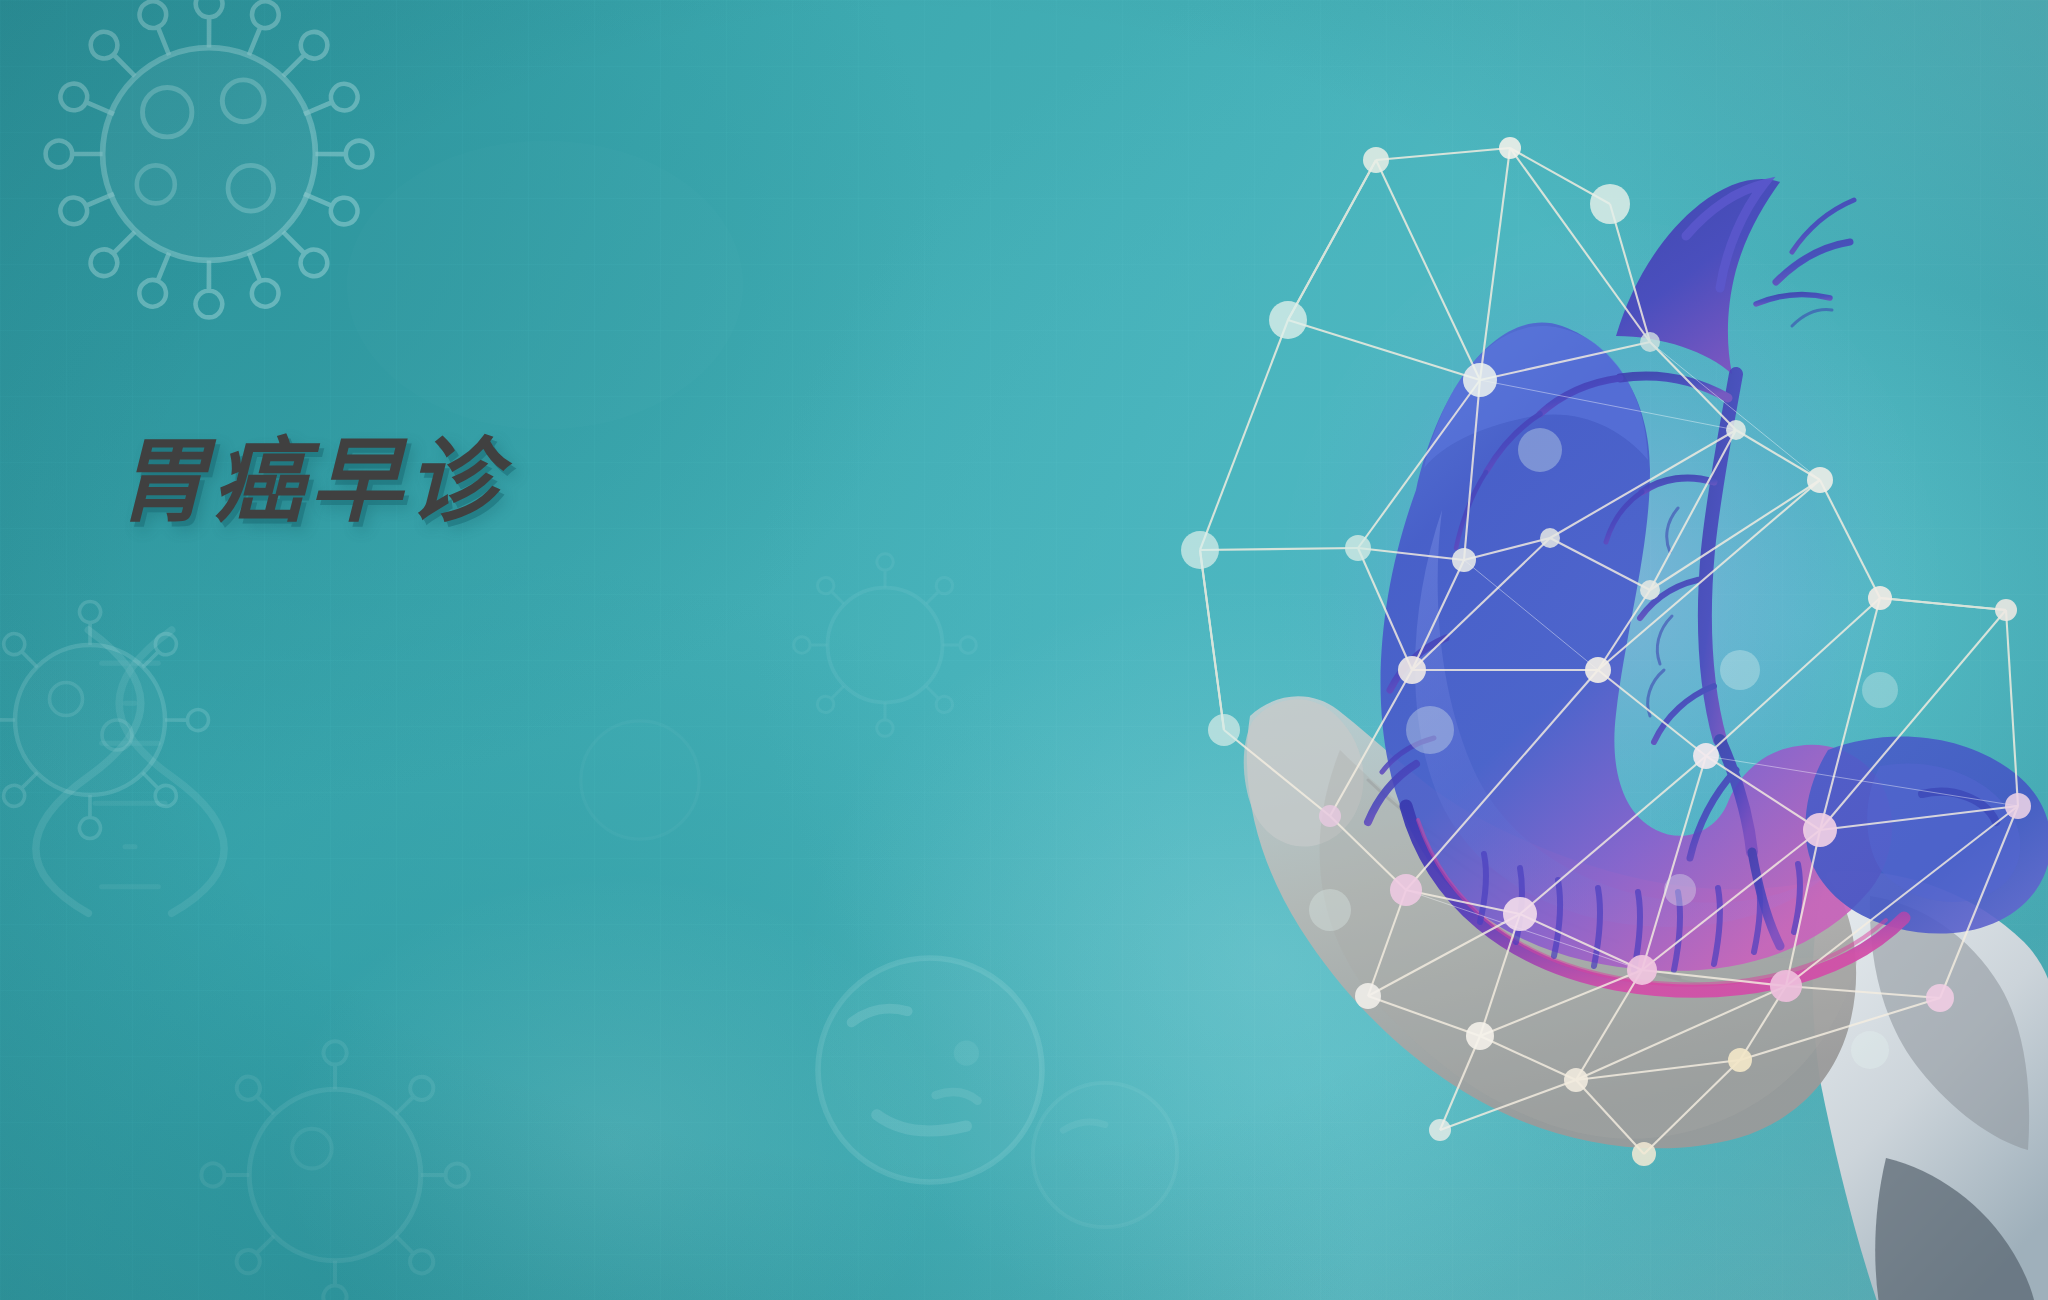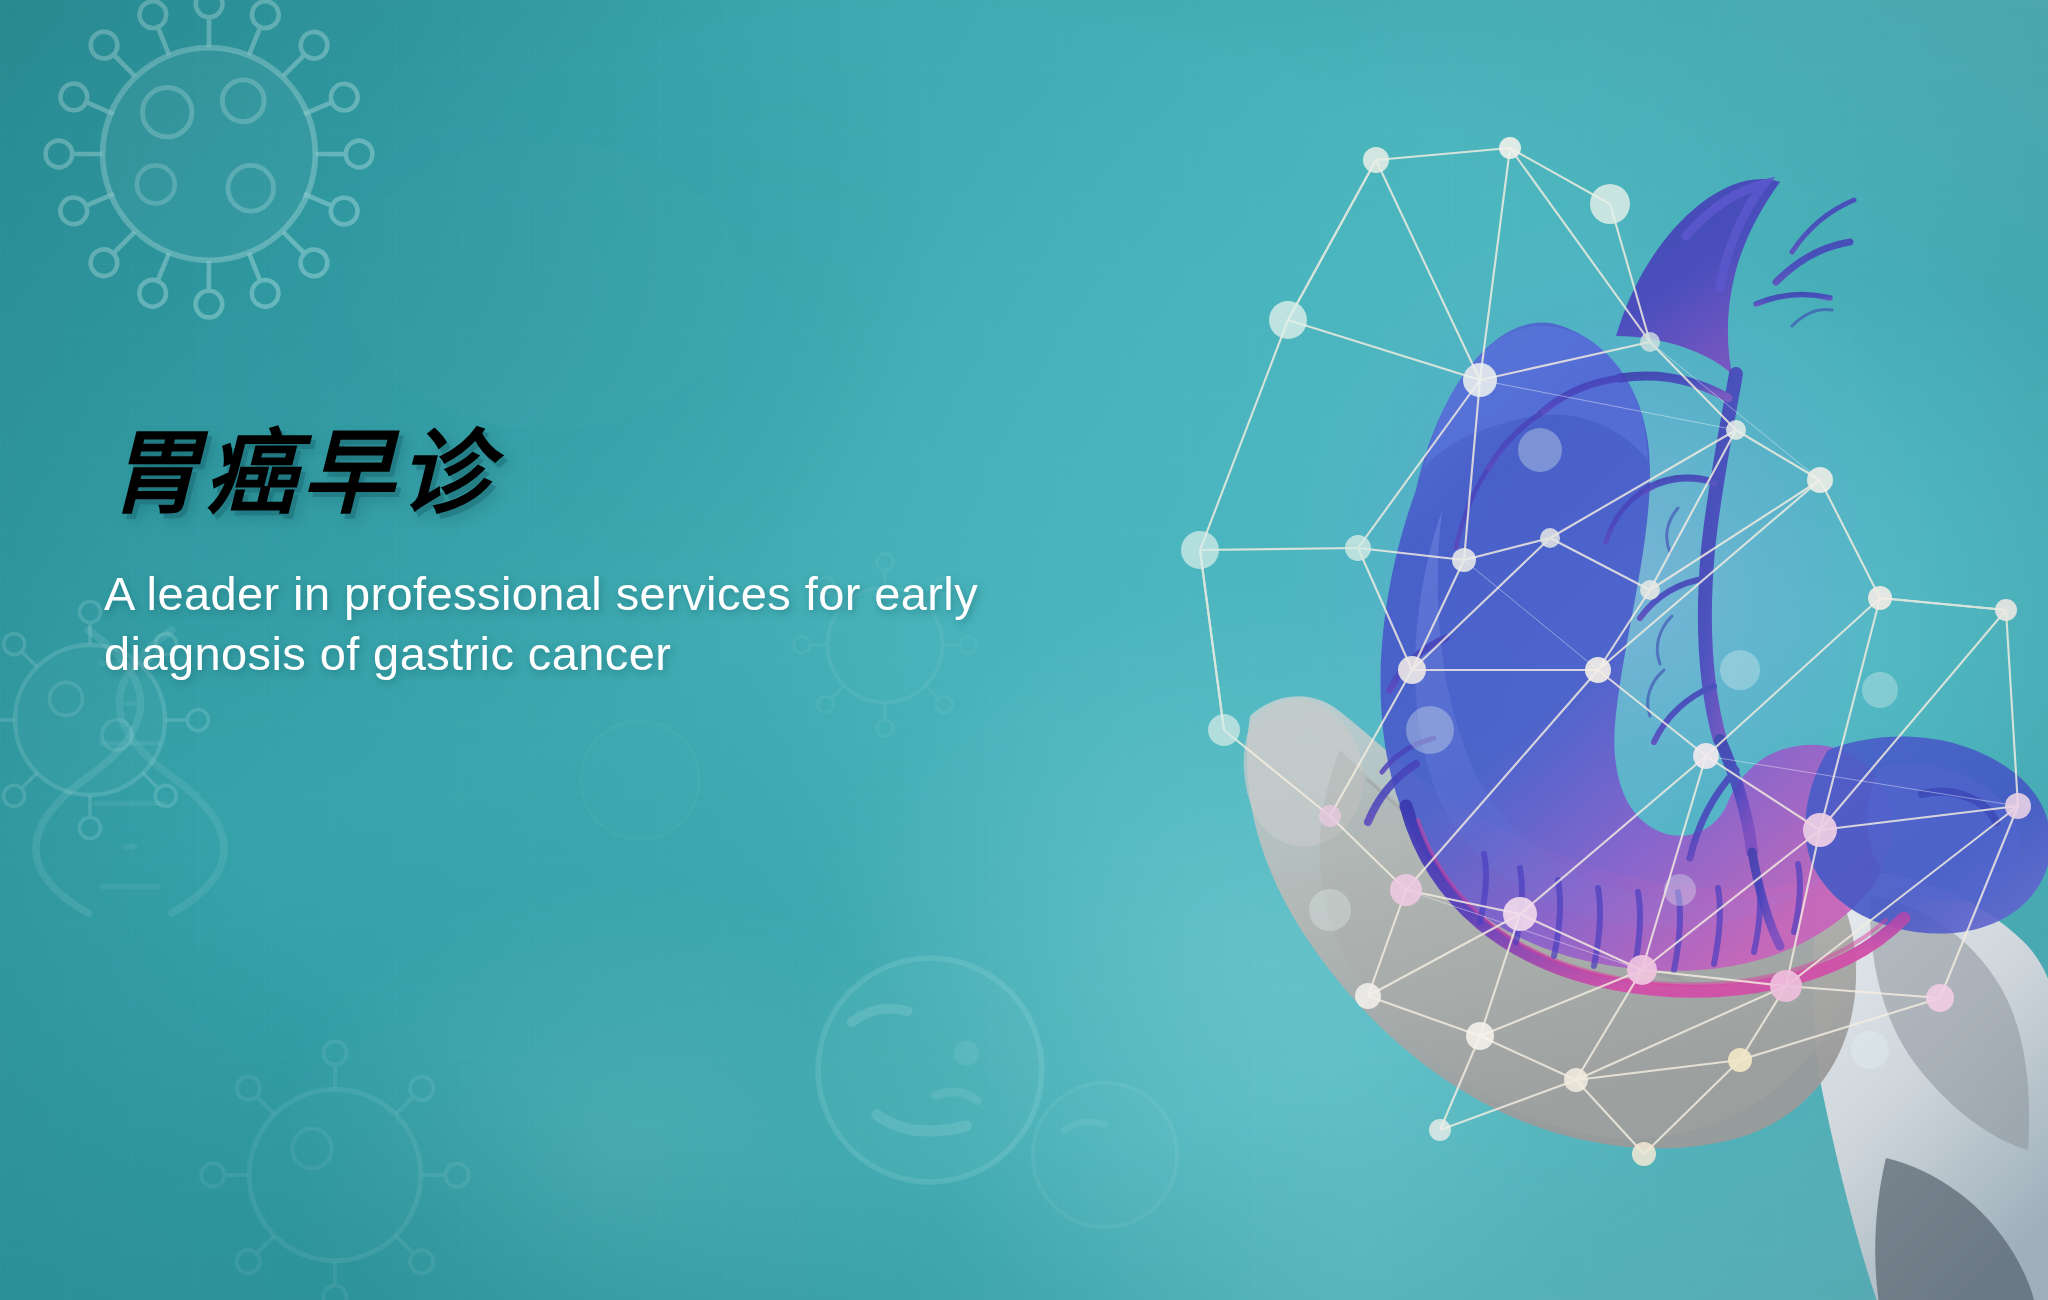--- a/index.html
+++ b/index.html
@@ -72,22 +72,22 @@
 
   
   .copy {
     position: absolute;
     left: 104px;
     top: 420px;
     width: 1060px;
     z-index: 30;
   }
   .headline {
-    margin: 4px;
-    color: #000000;
+    margin: 12px;
+    color: #404040;
     font-weight: 900;
     font-style: italic;
     font-size: 92px;
     line-height: 98px;
     letter-spacing: 5px;
     white-space: nowrap;
     text-shadow:
       4px 5px 0 rgba(28,110,118,0.55),
       7px 8px 14px rgba(18,86,94,0.30);
   }
@@ -611,19 +611,15 @@
           <circle cx="500" cy="760" r="16" fill="#e6f2ef"></circle>
         </g>
       </g>
     </svg>
   </div>
 
   <div class="bg-vignette"></div>
 
   <div class="copy">
     <h1 class="headline">胃癌早诊</h1>
-    <p class="sub">
-      <span class="sub-line">A leader in professional services for early</span>
-      <span class="sub-line">diagnosis of gastric cancer</span>
-    </p>
   </div>
 
 </div>
 
 </body></html>

